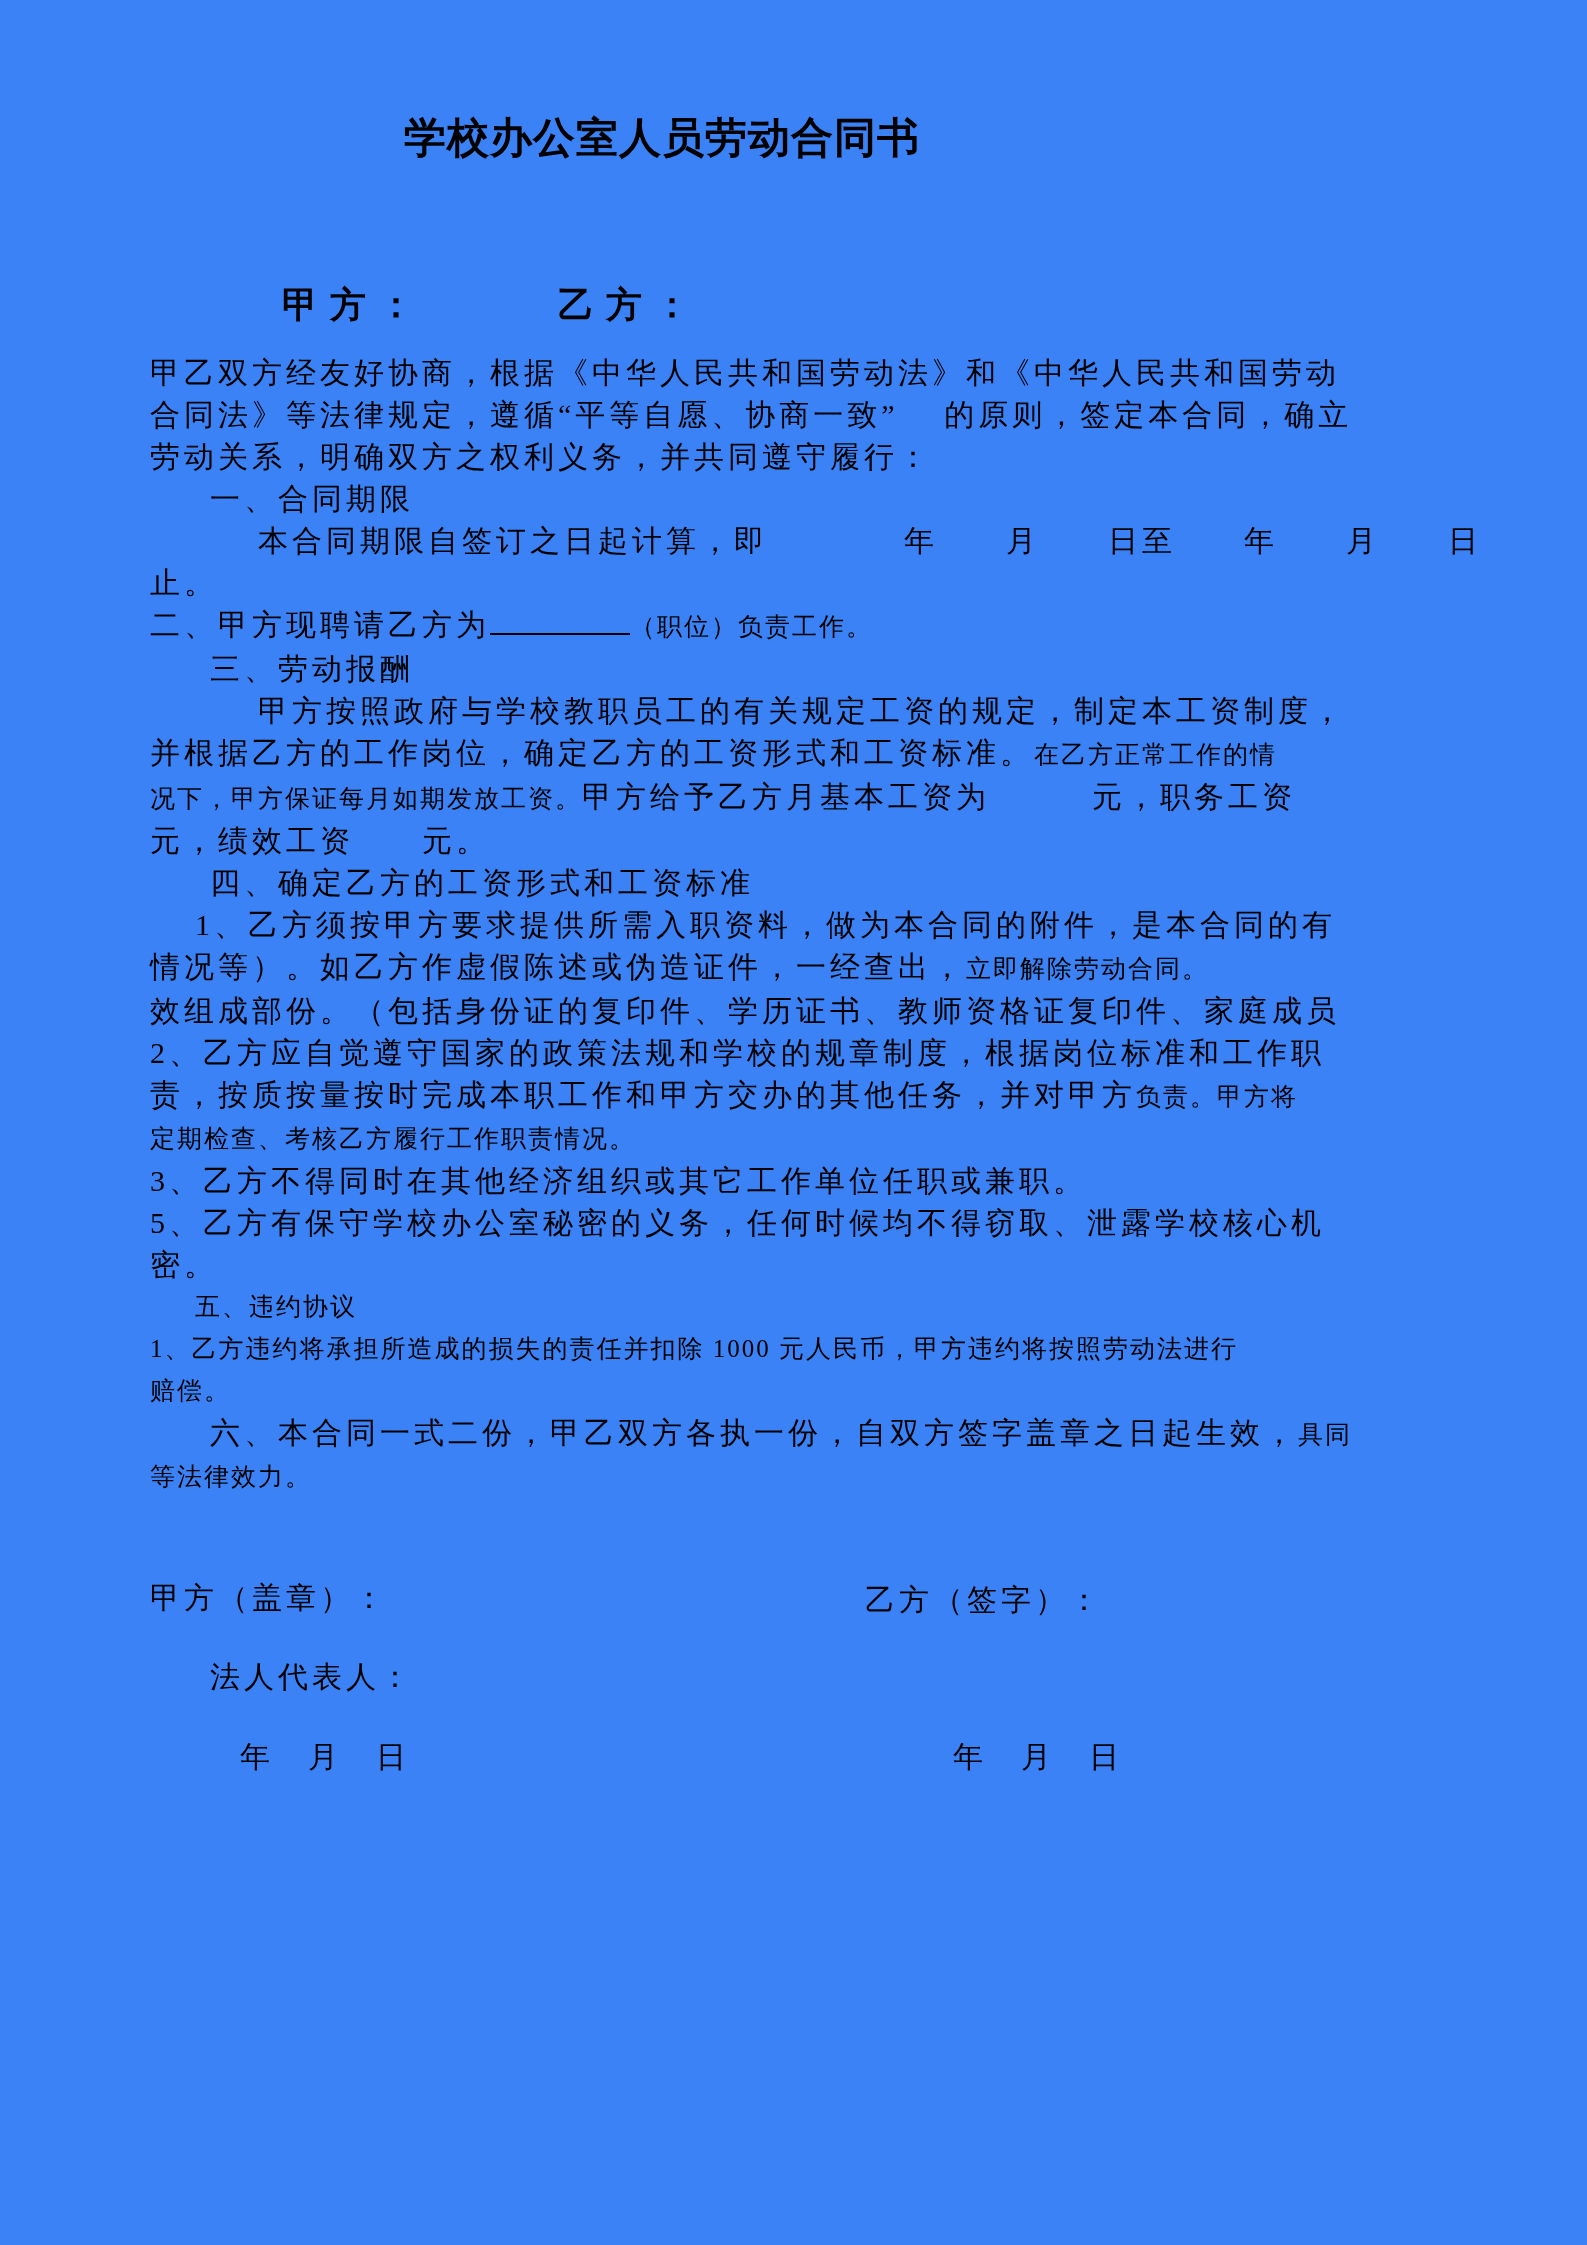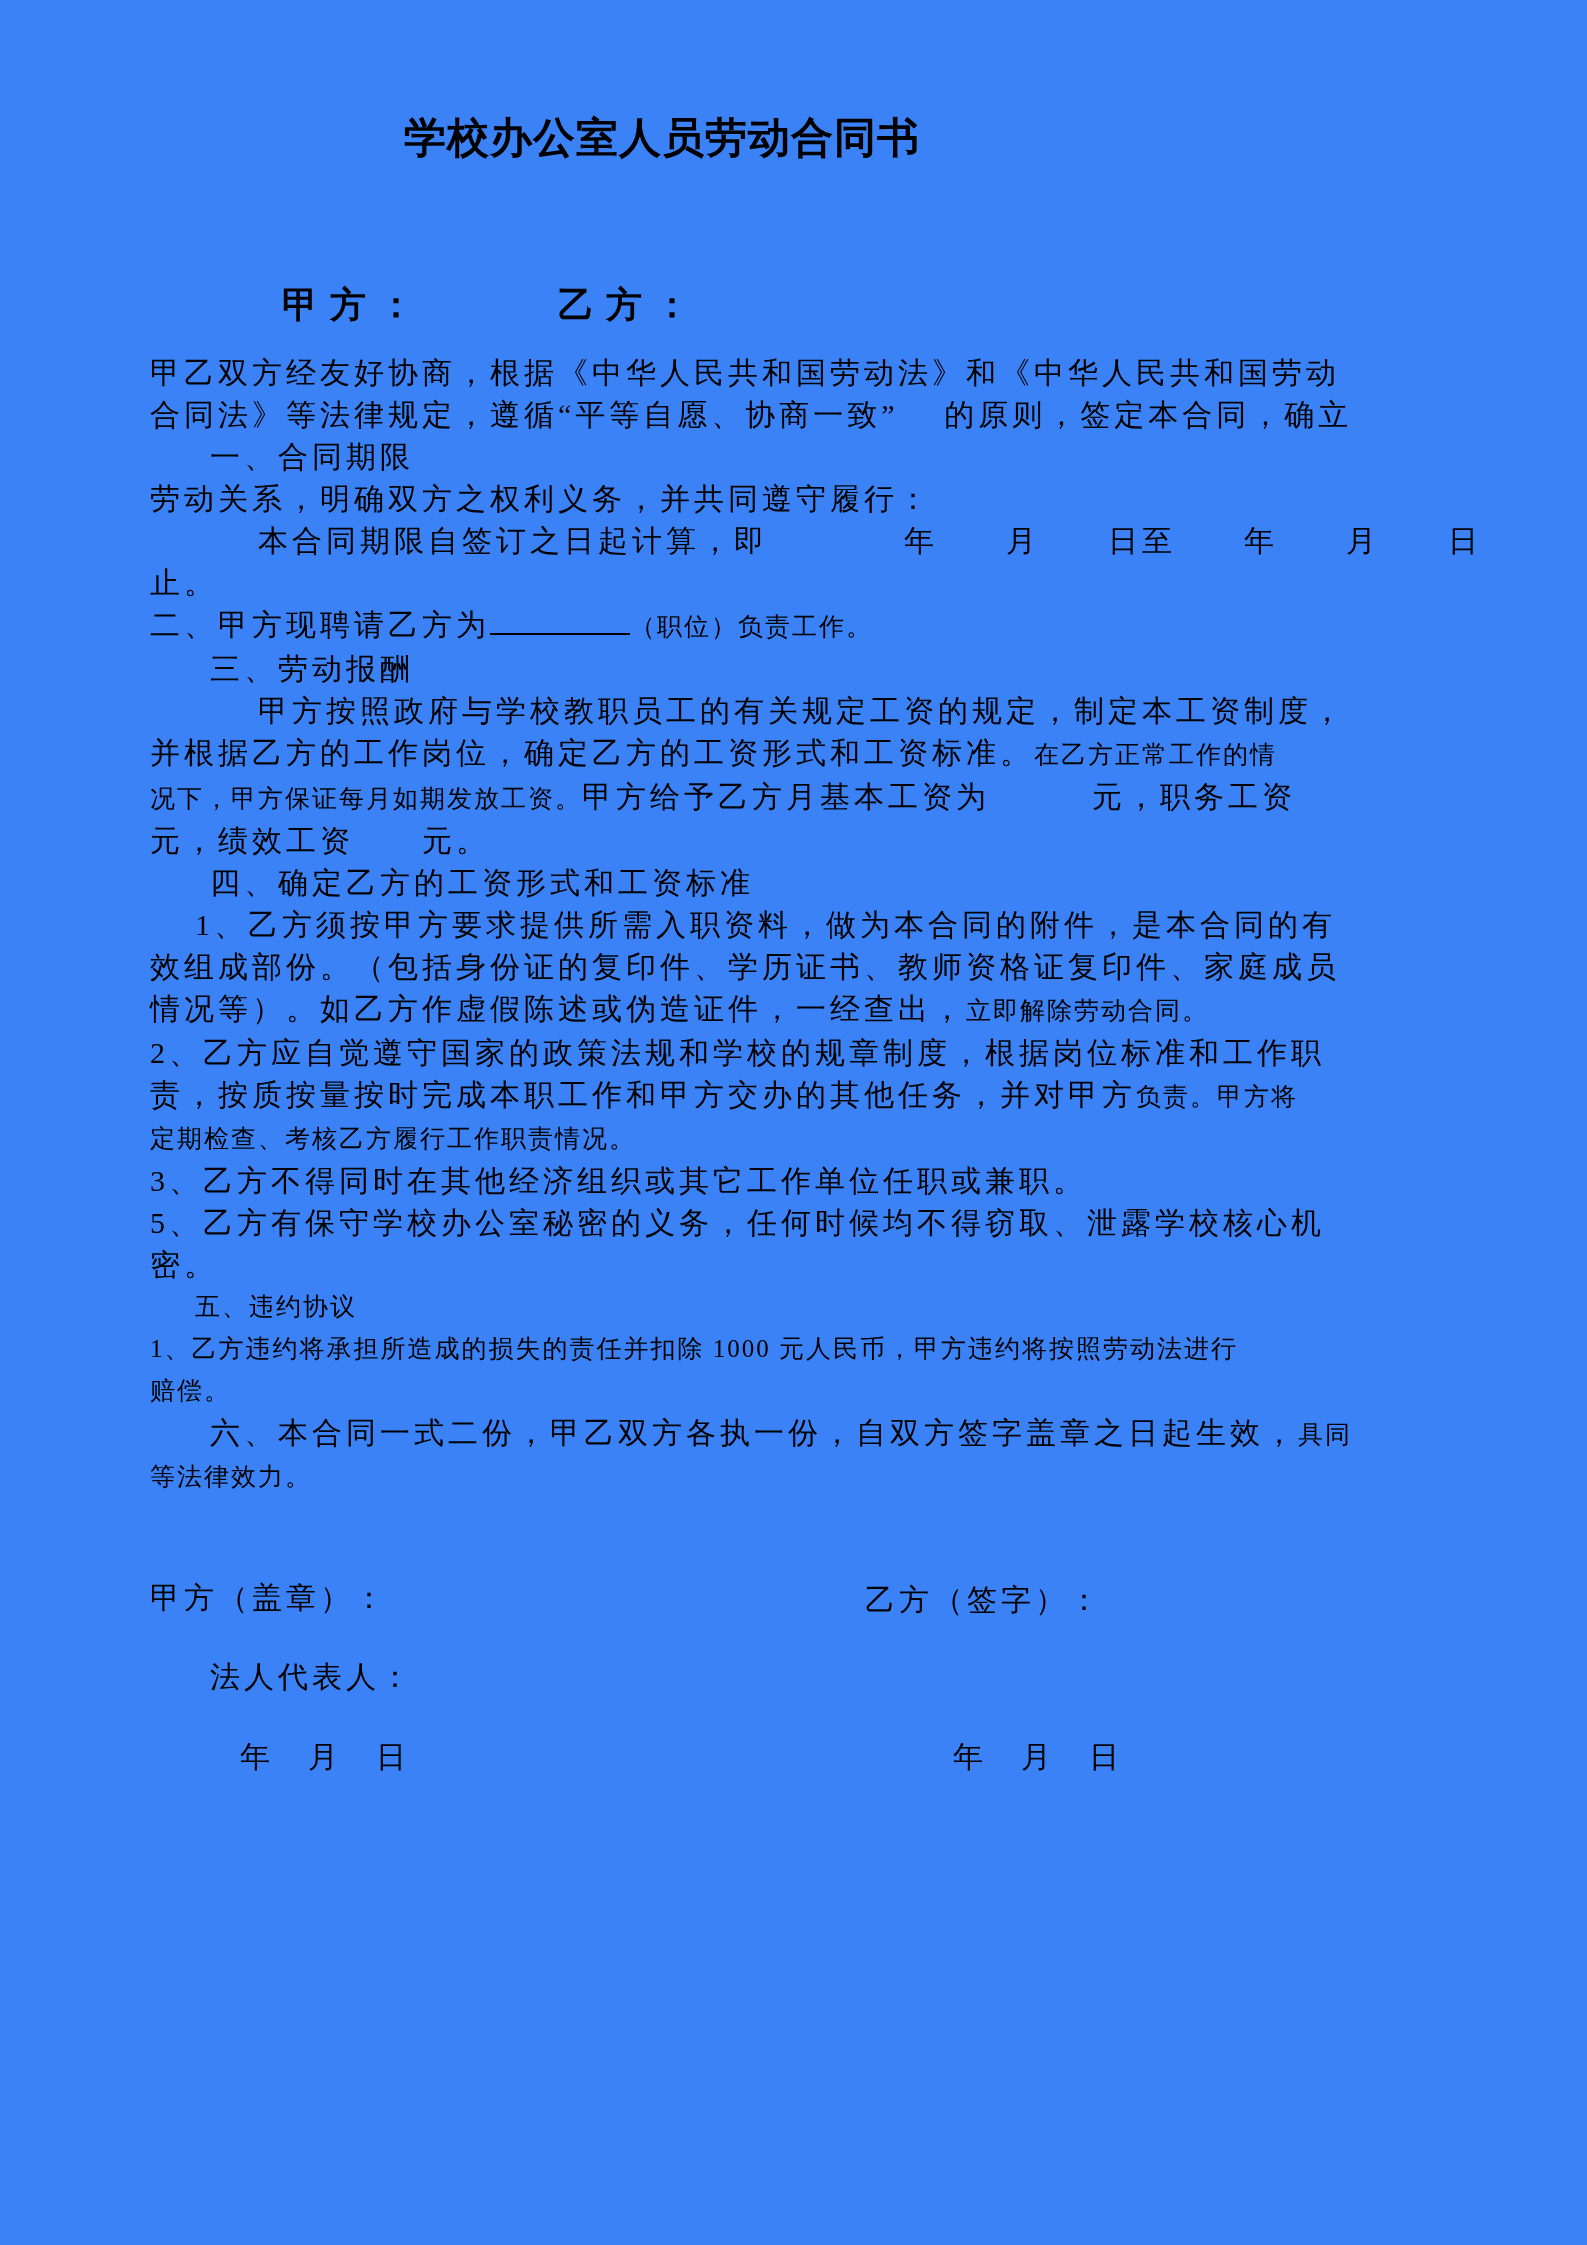--- a/index.html
+++ b/index.html
@@ -84,46 +84,46 @@
 <div class="page">
 
   <h1 class="title">学校办公室人员劳动合同书</h1>
 
   <div class="party-row">
     <span class="party-a">甲方：</span><span class="party-b">乙方：</span>
   </div>
 
   <div class="line body-start">甲乙双方经友好协商，根据《中华人民共和国劳动法》和《中华人民共和国劳动</div>
   <div class="line">合同法》等法律规定，遵循“平等自愿、协商一致”　 的原则，签定本合同，确立</div>
+  <div class="line">劳动关系，明确双方之权利义务，并共同遵守履行：</div>
+
   <div class="line ind-head">一、合同期限</div>
-
-  <div class="line">劳动关系，明确双方之权利义务，并共同遵守履行：</div>
   <div class="line ind-body">本合同期限自签订之日起计算，即　　　　年　　月　　日至　　年　　月　　日</div>
   <div class="line">止。</div>
 
   <div class="line">
     <span>二、甲方现聘请乙方为</span><span class="blank-line"></span><span class="small">（职位）负责工作。</span>
   </div>
 
   <div class="line ind-head">三、劳动报酬</div>
   <div class="line ind-body">甲方按照政府与学校教职员工的有关规定工资的规定，制定本工资制度，</div>
   <div class="line">
     <span>并根据乙方的工作岗位，确定乙方的工资形式和工资标准。</span><span class="small">在乙方正常工作的情</span>
   </div>
   <div class="line">
     <span class="small">况下，甲方保证每月如期发放工资。</span><span>甲方给予乙方月基本工资为　　　元，职务工资</span>
   </div>
   <div class="line">元，绩效工资　　元。</div>
 
   <div class="line ind-head">四、确定乙方的工资形式和工资标准</div>
   <div class="line ind-item">1、乙方须按甲方要求提供所需入职资料，做为本合同的附件，是本合同的有</div>
-  <div class="line">效组成部份。（包括身份证的复印件、学历证书、教师资格证复印件、家庭成员</div>
   <div class="line">
     <span>情况等）。如乙方作虚假陈述或伪造证件，一经查出，</span><span class="small">立即解除劳动合同。</span>
   </div>
+  <div class="line">效组成部份。（包括身份证的复印件、学历证书、教师资格证复印件、家庭成员</div>
   <div class="line">2、乙方应自觉遵守国家的政策法规和学校的规章制度，根据岗位标准和工作职</div>
   <div class="line">
     <span>责，按质按量按时完成本职工作和甲方交办的其他任务，并对甲方</span><span class="small">负责。甲方将</span>
   </div>
   <div class="line small">定期检查、考核乙方履行工作职责情况。</div>
   <div class="line">3、乙方不得同时在其他经济组织或其它工作单位任职或兼职。</div>
   <div class="line">5、乙方有保守学校办公室秘密的义务，任何时候均不得窃取、泄露学校核心机</div>
   <div class="line">密。</div>
 
   <div class="line small ind-item">五、违约协议</div>

